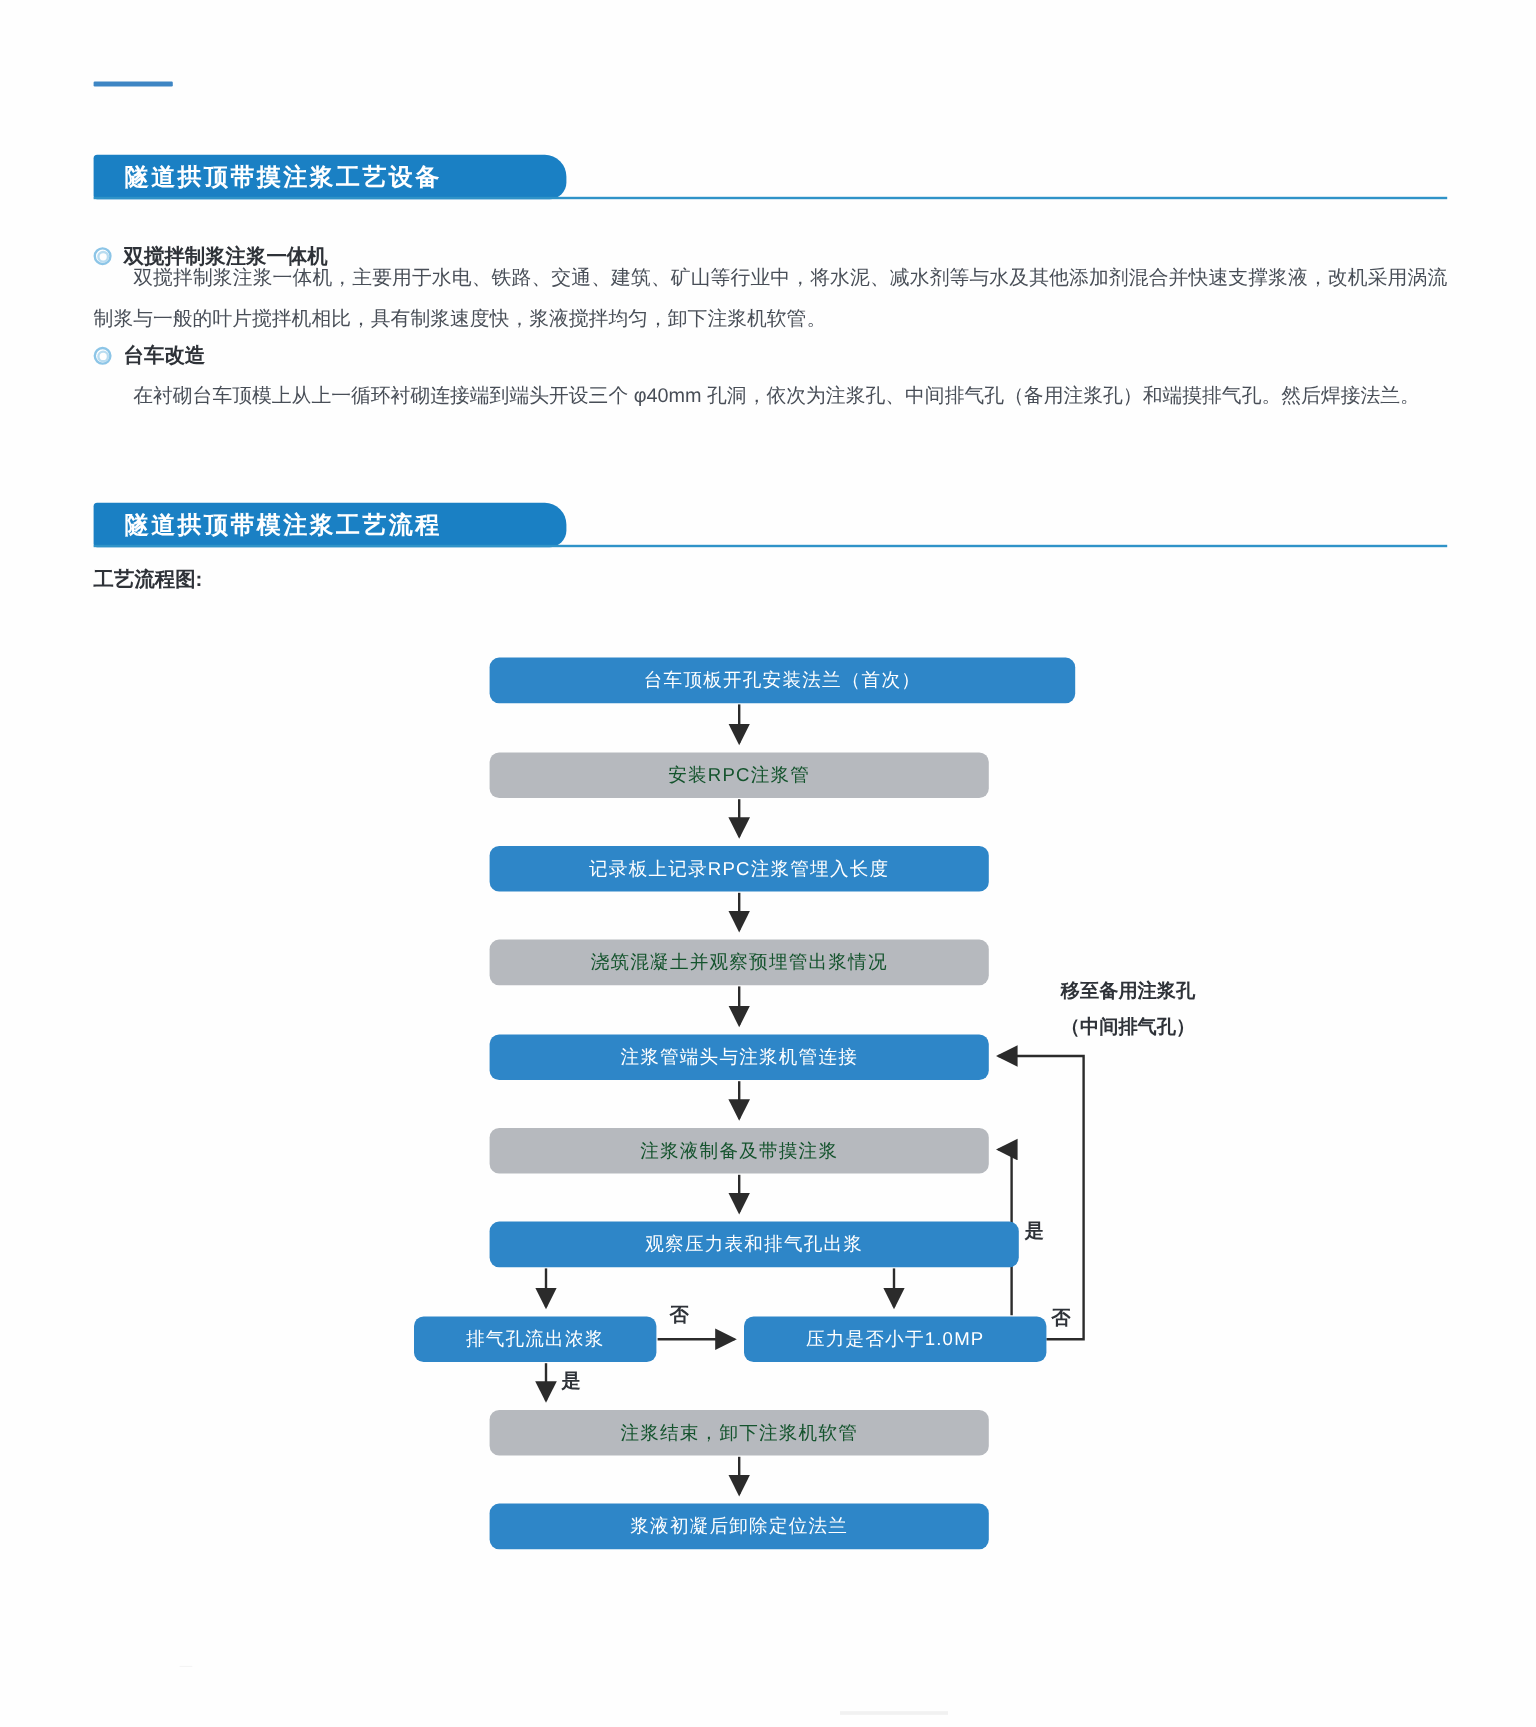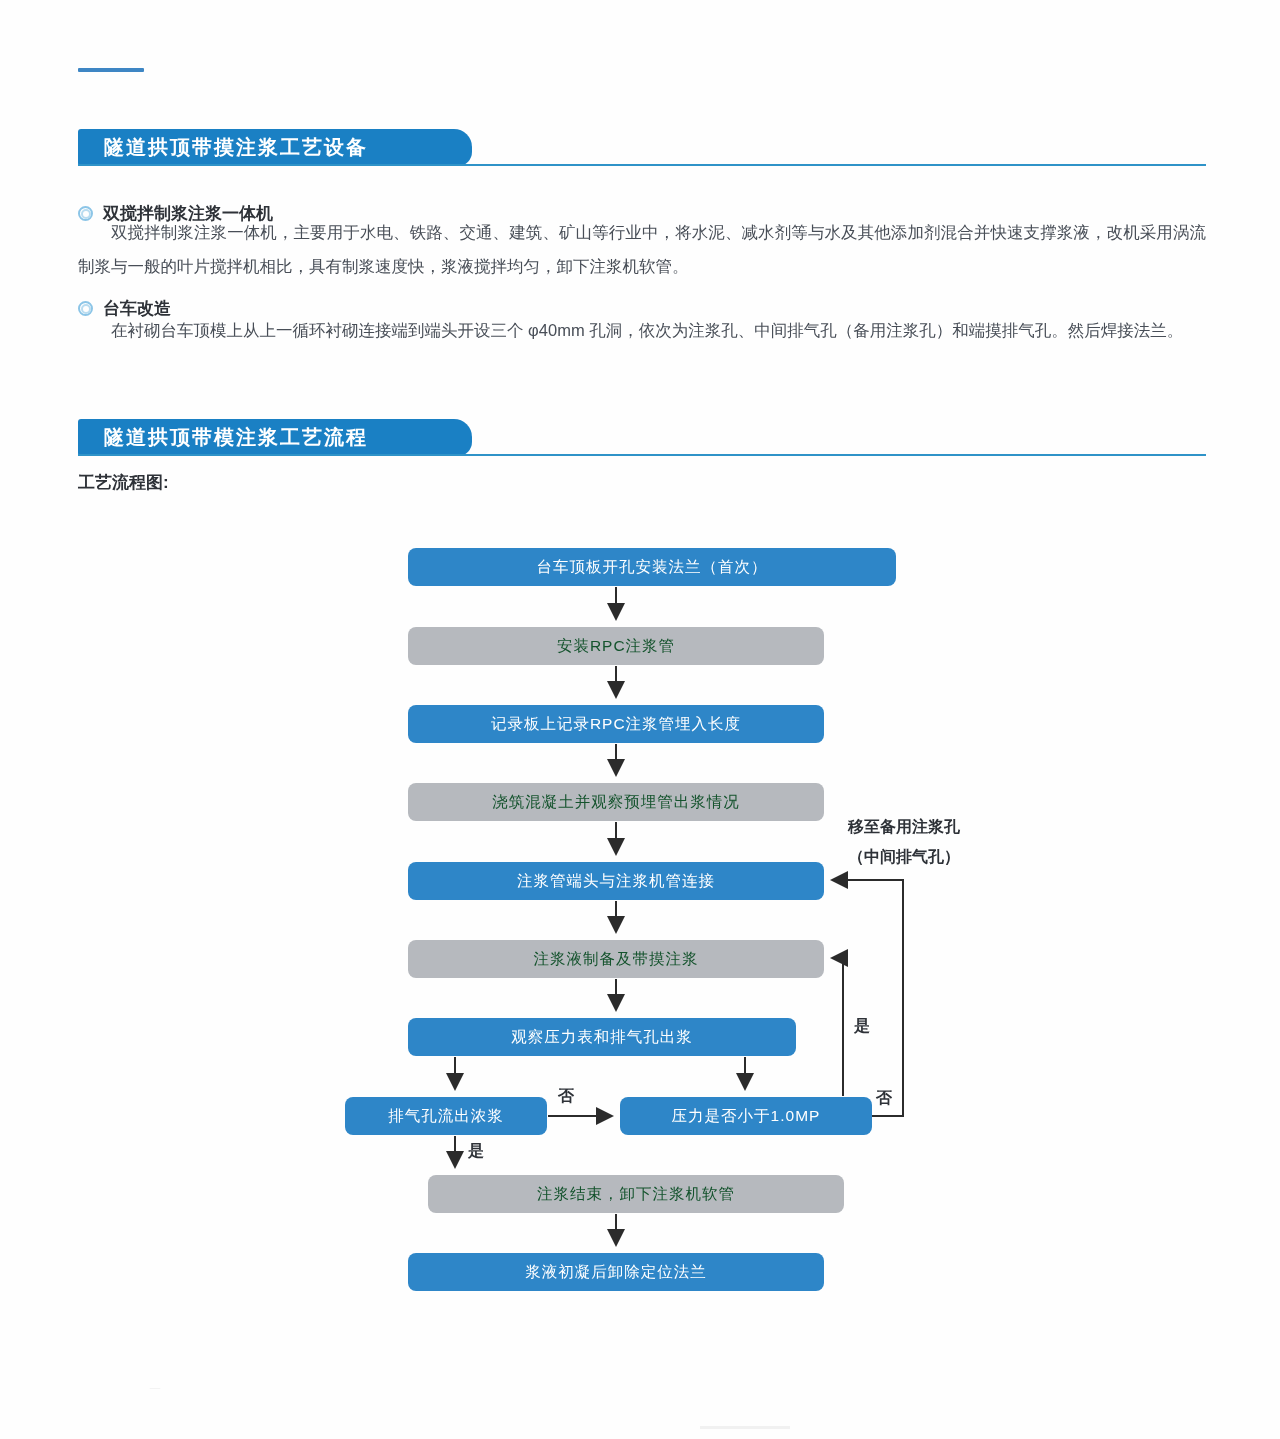--- a/index.html
+++ b/index.html
@@ -38,21 +38,21 @@
     background: #2f93c8;
   }
   .rule-1 { top: 164px; }
   .rule-2 { top: 454px; }
 
   
   .bullet-row {
     position: absolute; left: 78px; display: flex; align-items: center; gap: 10px;
   }
   .bullet-row-1 { top: 186px; margin-top: 16px; }
-  .bullet-row-2 { top: 297px; }
+  .bullet-row-2 { top: 285px; }
   .bullet-icon {
     width: 15px; height: 15px; border: 2px solid #8cc5e7; border-radius: 50%;
     display: inline-flex; align-items: center; justify-content: center;
     flex: 0 0 auto;
   }
   .bullet-icon::after {
     content: ''; width: 6px; height: 6px;
     border: 2px solid #b9dcf0; border-radius: 50%;
   }
   .bullet-heading { font-size: 17px; font-weight: bold; color: #2e3238; }
@@ -78,38 +78,38 @@
   }
   .flow-blue { background: #2e86c8; }
   .flow-gray { background: #b6b9be; color: #14532d; }
 
   .step-0  { left: 408px; top: 548px;  width: 488px; }
   .step-1  { left: 408px; top: 627px;  width: 416px; }
   .step-2  { left: 408px; top: 705px;  width: 416px; }
   .step-3  { left: 408px; top: 783px;  width: 416px; }
   .step-4  { left: 408px; top: 862px;  width: 416px; }
   .step-5  { left: 408px; top: 940px;  width: 416px; }
-  .step-6  { left: 408px; top: 1018px; width: 388px; }
+  .step-6  { left: 408px; top: 1018px; width: 441px; }
   .step-7  { left: 345px; top: 1097px; width: 202px; }
   .step-8  { left: 620px; top: 1097px; width: 252px; }
-  .step-9  { left: 408px; top: 1175px; width: 416px; margin-left: 20px; }
+  .step-9  { left: 408px; top: 1175px; width: 416px; }
   .step-10 { left: 408px; top: 1253px; width: 416px; }
 
   .connectors { position: absolute; left: 0; top: 0; pointer-events: none; }
 
   .flow-label {
     position: absolute; font-size: 16px; font-weight: bold; color: #2e3238;
   }
   .label-vent-no  { left: 558px; top: 1086px; }
   .label-vent-yes { left: 468px; top: 1141px; }
   .label-loop-yes { left: 854px; top: 1016px; }
   .label-loop-no  { left: 876px; top: 1088px; }
 
   .flow-annotation {
-    position: absolute; left: 816px; top: 812px; width: 176px;
+    position: absolute; left: 852px; top: 812px; width: 176px;
     text-align: center; font-size: 16px; font-weight: bold;
     color: #2e3238; line-height: 30px;
   }
 
   
   .watermark-tower {
     position: absolute; left: 138px; top: 1388px; width: 34px; height: 60px;
     border: 1px solid #e9e9e9; border-bottom: none;
     clip-path: polygon(35% 0, 65% 0, 100% 100%, 0 100%);
     opacity: 0.55;

